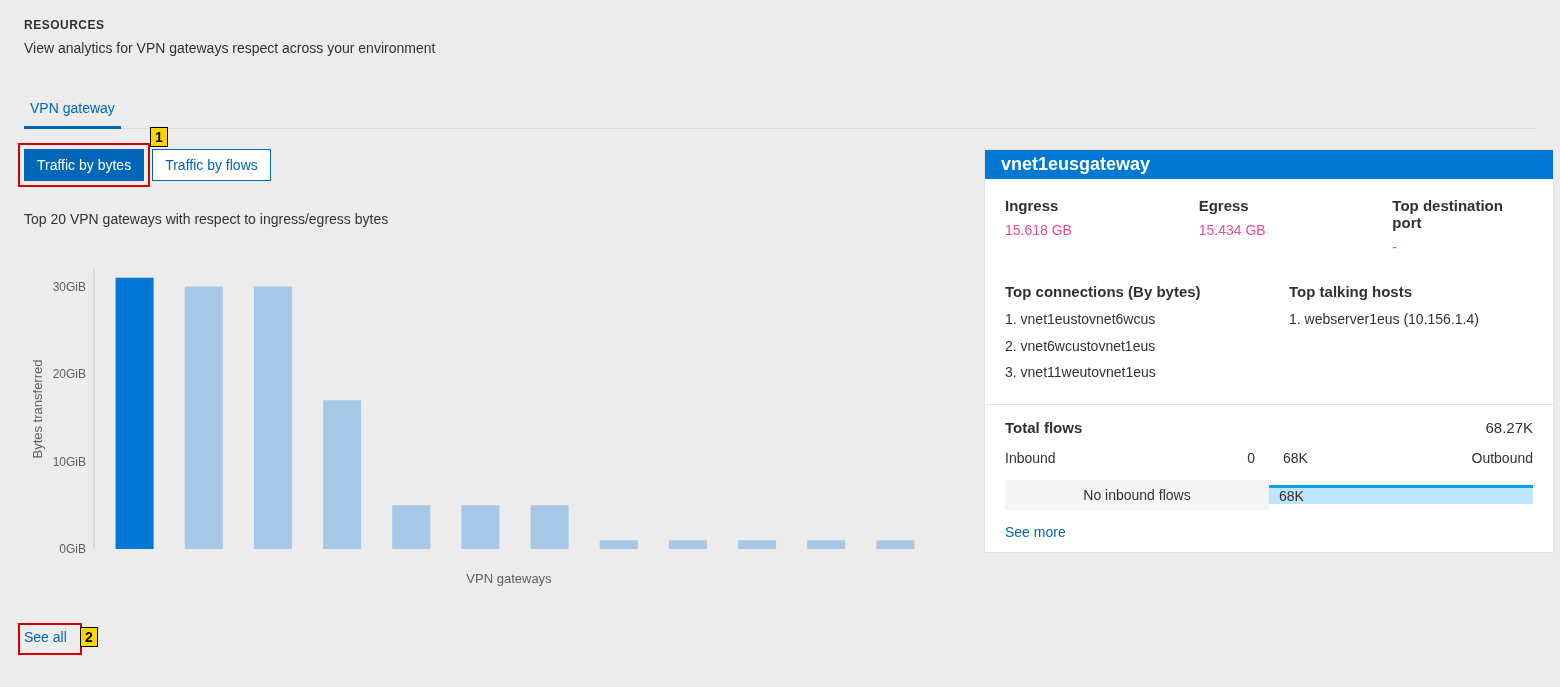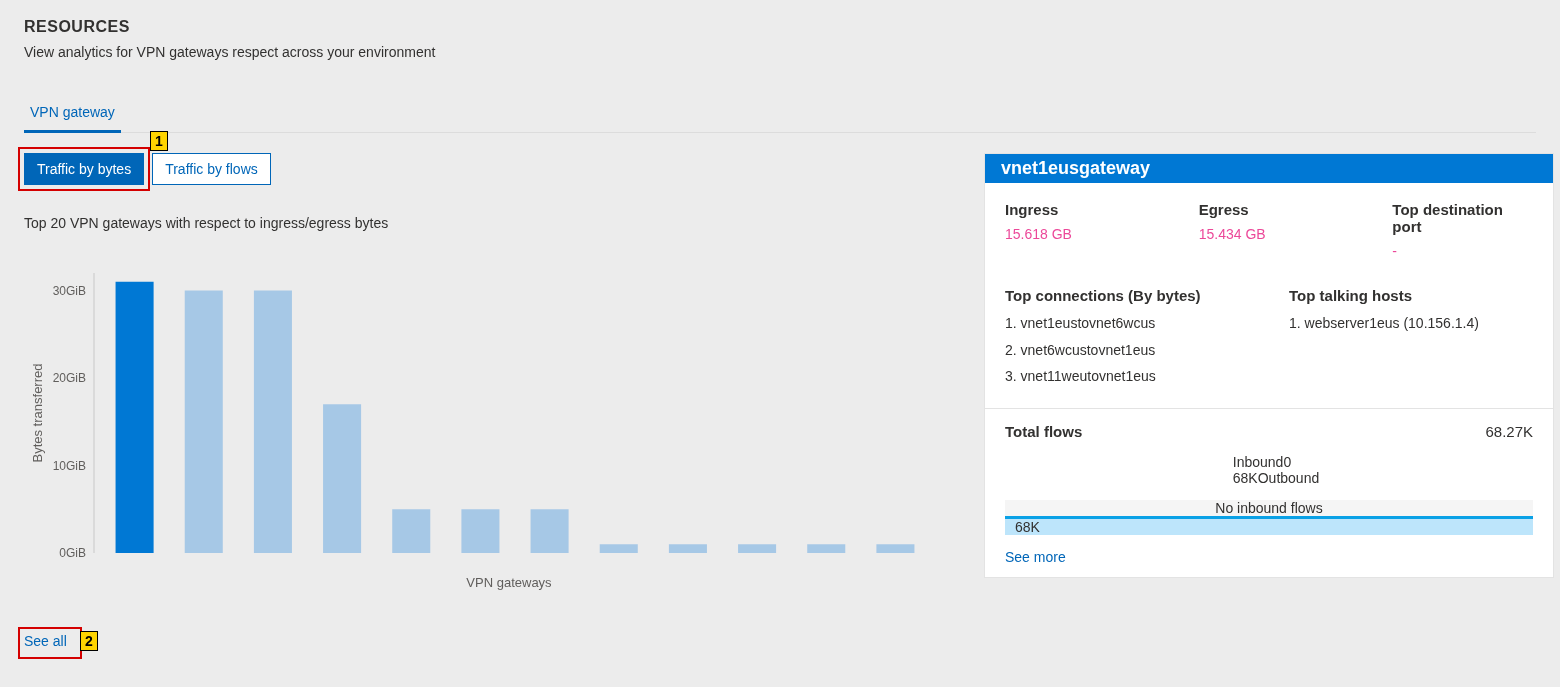--- a/index.html
+++ b/index.html
@@ -6,21 +6,21 @@
   body {
     font-family: "Segoe UI", -apple-system, sans-serif;
     background: #ececec;
     font-size: 14px;
     color: #323130;
     width: 1560px;
     height: 687px;
     overflow: hidden;
   }
   .page { padding: 18px 24px; }
-  .section-title { font-size: 16px; font-weight: 600; letter-spacing: .5px; color: #323130; }
+  .section-title { font-size: 12px; font-weight: 600; letter-spacing: .5px; color: #323130; }
   .section-sub { font-size: 14px; color: #323130; margin-top: 8px; }
 
   .tab-row { margin-top: 36px; border-bottom: 1px solid #dcdcdc; display: flex; }
   .tab {
     padding: 8px 6px 10px;
     margin-right: 24px;
     color: #0066b8;
     font-size: 14px;
     cursor: pointer;
   }
@@ -82,24 +82,24 @@
   .stat-label { font-weight:600; font-size:15px; }
   .stat-value { margin-top:8px; font-size:14px; color:#ec4899; }
   .row2 { display:flex; gap:40px; margin-top:28px; }
   .row2 > div { flex:1; }
   .sub-head { font-weight:600; font-size:15px; }
   .sub-list { margin-top:6px; font-size:14px; line-height:1.9; }
   .divider { border-top:1px solid #e3e3e3; margin: 18px -20px 0; }
   .totals { display:flex; align-items:center; padding:14px 0 6px; }
   .totals .tlabel { font-weight:600; font-size:15px; flex:1; }
   .totals .tval { font-size:15px; }
-  .flowrow { display:flex; align-items:center; padding:8px 0; font-size:14px;flex-direction:column;}
+  .flowrow { display:flex; padding:8px 0; font-size:14px;}
   .flowrow .lside { flex:1; display:flex; justify-content:space-between; padding-right:14px;}
   .flowrow .rside { flex:1; display:flex; justify-content:space-between; padding-left:14px;}
-  .flow-bars { display:flex; margin-top:6px;flex-direction:column; }
+  .flow-bars { display:flex; margin-top:6px; }
   .flow-bars > div { flex:1; height:30px; display:flex; align-items:center; }
   .flow-bars .in { background:#f5f5f5; justify-content:center; color:#323130; }
   .flow-bars .out-wrap { display:flex; }
   .flow-bars .out { background:#bde5fb; flex:1; padding-left:10px; border-top:3px solid #0aa1e6; }
   .see-more { display:inline-block; margin-top:14px; color:#0066b8; text-decoration:none; cursor:pointer; font-size:14px; }
 </style>
 </head>
 <body>
 
 <div class="page">

